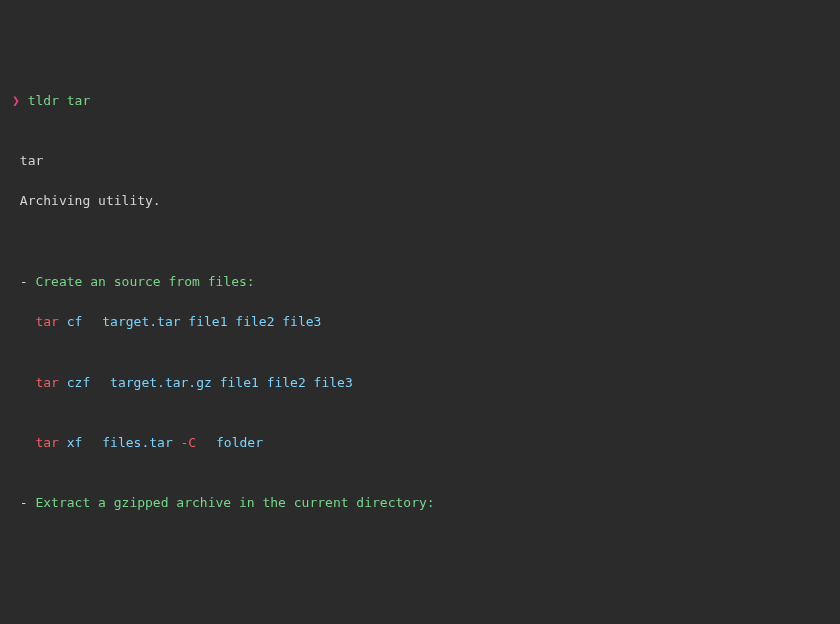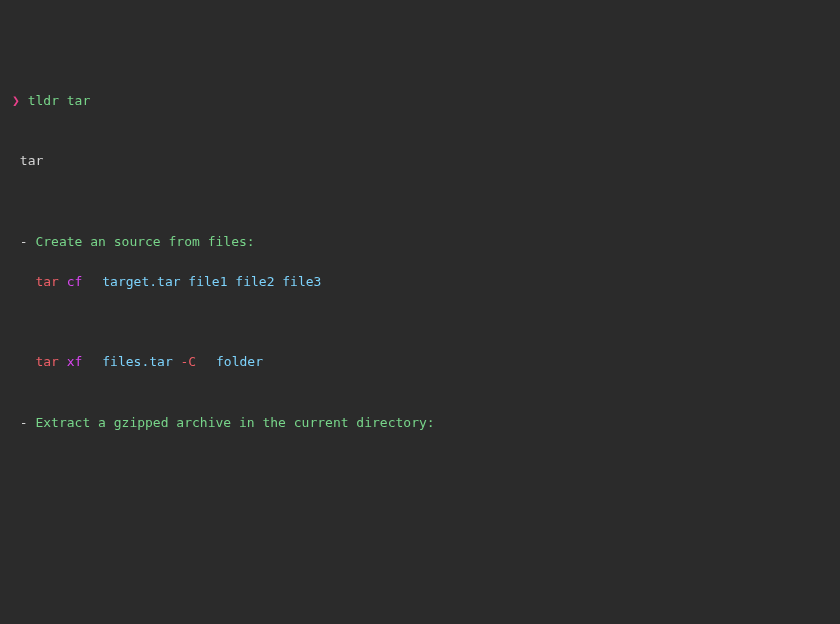--- a/index.html
+++ b/index.html
@@ -45,21 +45,21 @@
 
     .example-desc {
       color: #78d58a;
     }
 
     .cmd-name {
       color: #ec5f67;
     }
 
     .cmd-flags {
-      color: #d946ef;
+      color: #7dd3fc;
     }
 
     .cmd-args {
       color: #7dd3fc;
       margin-left: 12px;
     }
 
     .cmd-flag-mid {
       color: #ec5f67;
     }
@@ -72,25 +72,27 @@
     .indent3 { padding-left: 3ch; }
   </style>
 </head>
 <body>
 
 
 
 <div><span class="line"><span class="prompt-symbol">❯</span> <span class="cmd-entered">tldr tar</span></span>
 <span class="line"></span>
 <span class="line indent1"><span class="header-name">tar</span></span>
+<span class="line indent1"><span class="header-desc">Archiving utility.</span></span>
 <div id="examples-container">
 <span class="line"></span>
 <span class="line indent1"><span class="bullet">- </span><span class="example-desc">Create an source from files:</span></span>
 <span class="line indent3"><span class="cmd-name">tar</span> <span class="cmd-flags">cf</span> <span class="cmd-args">target.tar file1 file2 file3</span></span>
 <span class="line"></span>
+<span class="line indent3"><span class="cmd-name">tar</span> <span class="cmd-flags">czf</span> <span class="cmd-args">target.tar.gz file1 file2 file3</span></span>
 <span class="line"></span>
 <span class="line indent3"><span class="cmd-name">tar</span> <span class="cmd-flags">xf</span> <span class="cmd-args">files.tar </span><span class="cmd-flag-mid">-C</span><span class="cmd-args"> folder</span></span>
 <span class="line"></span>
 <span class="line indent1"><span class="bullet">- </span><span class="example-desc">Extract a gzipped archive in the current directory:</span></span>
 
 <span class="line"></span>
 
 
 <span class="line"></span>
 

